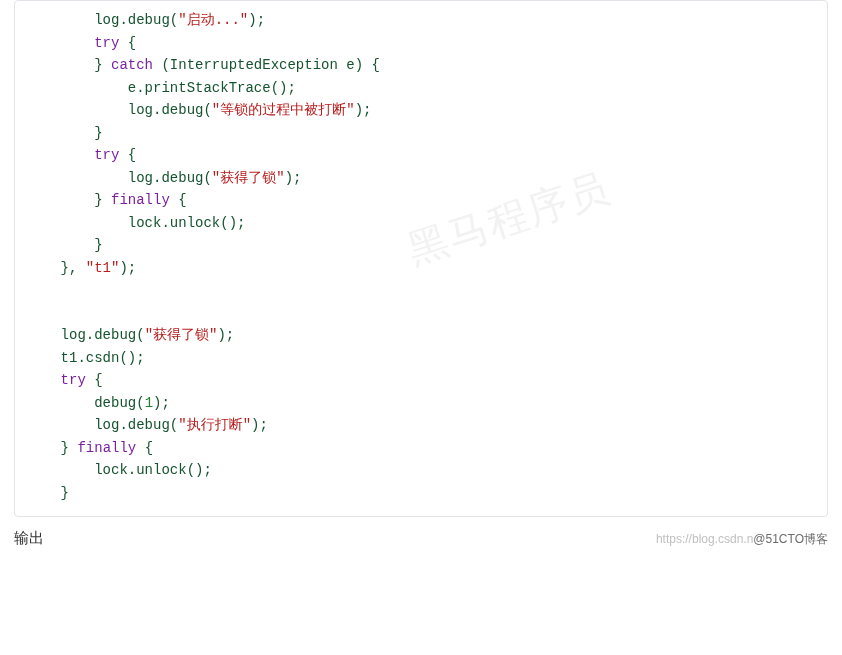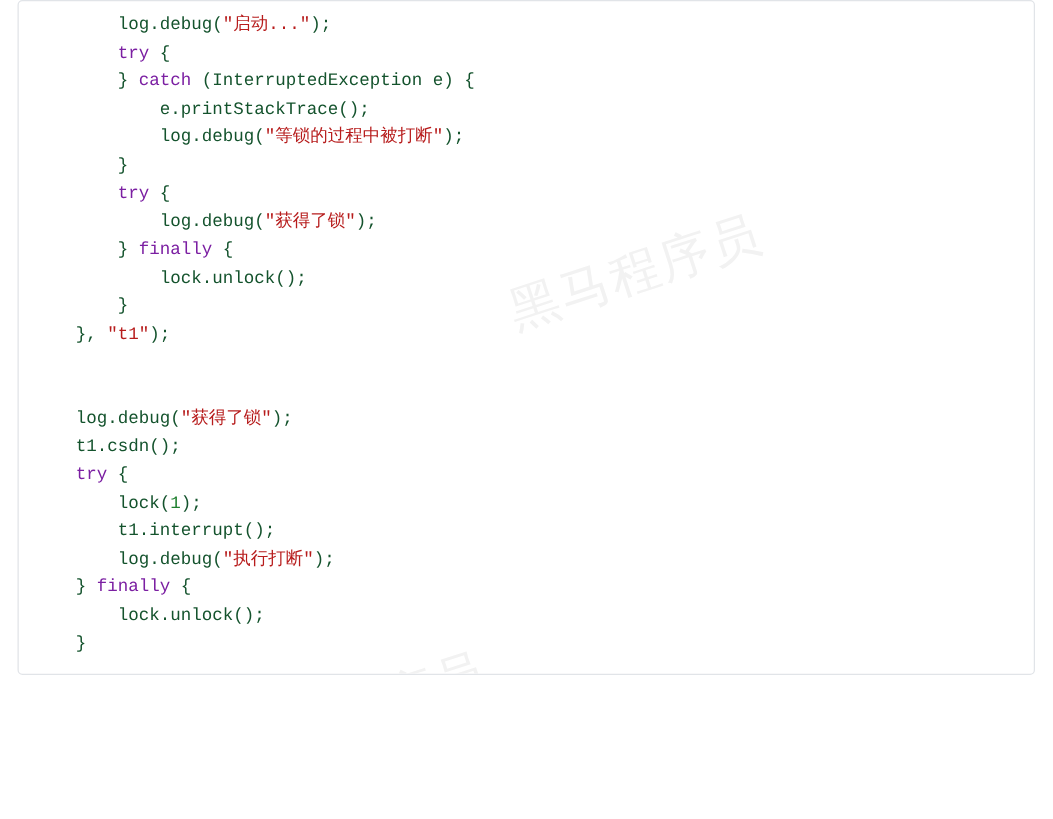--- a/index.html
+++ b/index.html
@@ -79,22 +79,27 @@
     <div class="code-line"><span class="plain">            log.debug(</span><span class="str">"获得了锁"</span><span class="plain">);</span></div>
     <div class="code-line"><span class="plain">        } </span><span class="kw">finally</span><span class="plain"> {</span></div>
     <div class="code-line"><span class="plain">            lock.unlock();</span></div>
     <div class="code-line"><span class="plain">        }</span></div>
     <div class="code-line"><span class="plain">    }, </span><span class="str">"t1"</span><span class="plain">);</span></div>
     <div class="code-line"><span class="plain"></span>&nbsp;</div>
     <div class="code-line"><span class="plain"></span>&nbsp;</div>
     <div class="code-line"><span class="plain">    log.debug(</span><span class="str">"获得了锁"</span><span class="plain">);</span></div>
     <div class="code-line"><span class="plain">    t1.csdn();</span></div>
     <div class="code-line"><span class="plain">    </span><span class="kw">try</span><span class="plain"> {</span></div>
-    <div class="code-line"><span class="plain">        lock(</span><span class="num">1</span><span class="plain">);</span></div>
-    <div class="code-line"><span class="plain">        t1.interrupt();</span></div>
+    <div class="code-line"><span class="plain">        debug(</span><span class="num">1</span><span class="plain">);</span></div>
     <div class="code-line"><span class="plain">        log.debug(</span><span class="str">"执行打断"</span><span class="plain">);</span></div>
     <div class="code-line"><span class="plain">    } </span><span class="kw">finally</span><span class="plain"> {</span></div>
     <div class="code-line"><span class="plain">        lock.unlock();</span></div>
     <div class="code-line"><span class="plain">    }</span></div>
   </div>
 
+  <div class="footer-row">
+    <span class="out-label">输出</span>
+    <span class="attr">
+      <span>https://blog.csdn.n</span><span class="dark">@51CTO博客</span>
+    </span>
+  </div>
 
 </div>
 
 </body></html>

